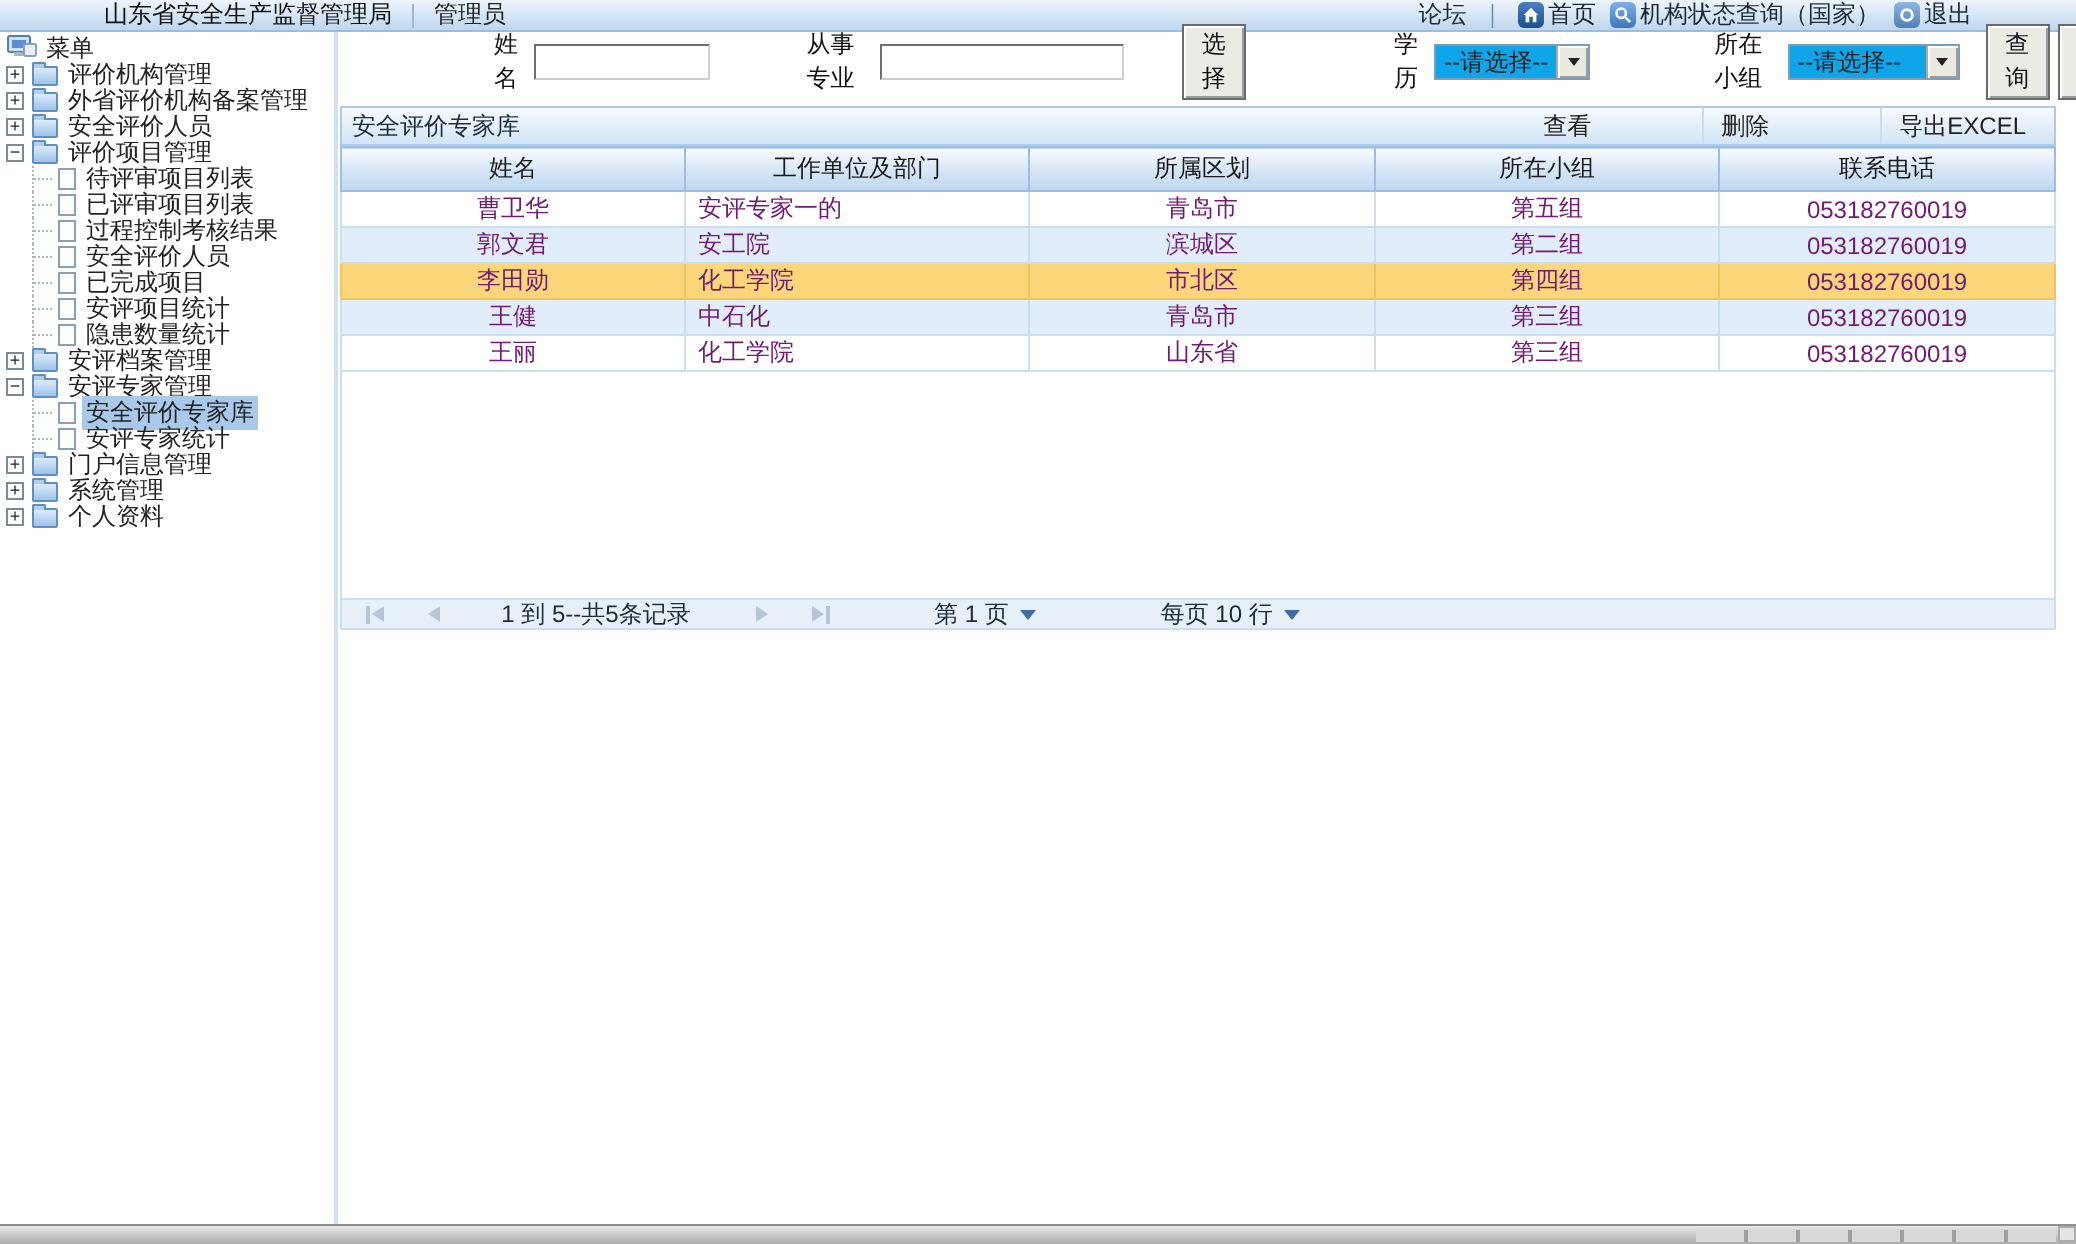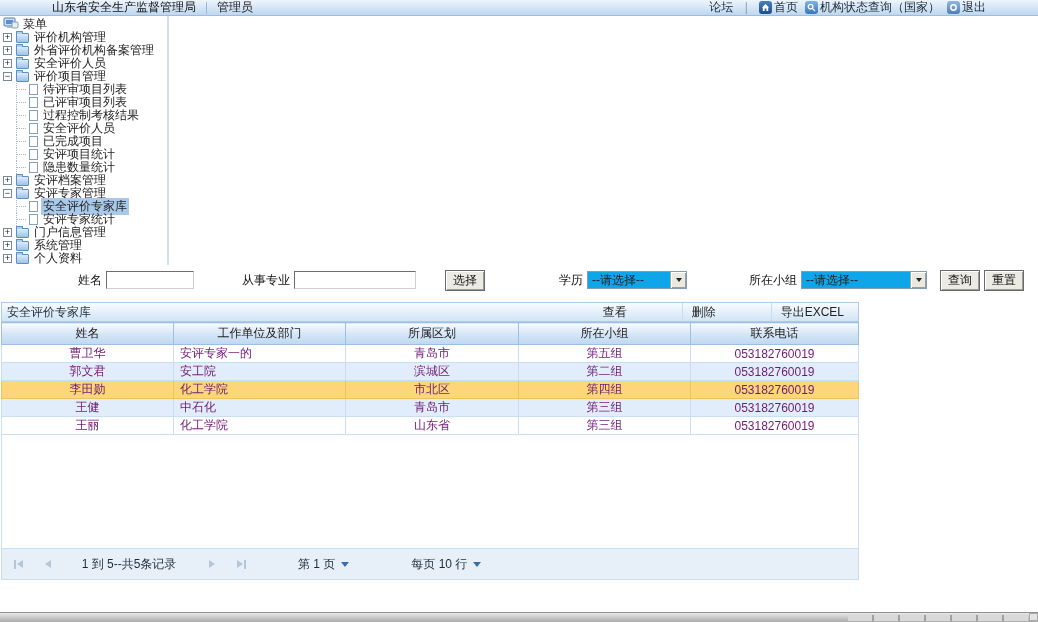--- a/index.html
+++ b/index.html
@@ -14,21 +14,21 @@
   .tb-vsep { width:1px; height:12px; background:#9ab7d4; }
   .topbar-right { margin-left:auto; margin-right:52px; display:flex; align-items:center; gap:7px; }
   .tb-link { color:#1a2a3a; text-decoration:none; cursor:pointer; display:flex; align-items:center; gap:2px; }
   .tb-divider { color:#6b8cab; }
   .mini-ico { width:13px; height:13px; border-radius:3px; display:inline-flex; align-items:center; justify-content:center; }
   .ico-home { background:linear-gradient(#4a7fc0,#1d4f8c); }
   .ico-query { background:linear-gradient(#7db2e8,#3a77bd); }
   .ico-exit { background:linear-gradient(#8fb8e4,#4d7fb5); }
 
   
-  .body-row { display:flex; height:596px;flex-direction:column; }
+  .body-row { display:flex; height:596px; }
   .sidebar { width:169px; min-width:169px; background:#fff; border-right:2px solid #cfe0f0; padding-top:2px; overflow:hidden; }
   .main { flex:1; background:#fff; }
 
   
   .trow { display:flex; align-items:center; height:13px; margin:0 0 0 3px; white-space:nowrap; cursor:pointer; }
   .exp { width:9px; min-width:9px; height:9px; border:1px solid #7a8a99; background:#fff; display:inline-flex;
     align-items:center; justify-content:center; font-size:9px; line-height:7px; color:#222; margin-right:3px; cursor:pointer; }
   .folder { width:13px; min-width:13px; height:10px; background:linear-gradient(#dcecfa,#9ec3e8);
     border:1px solid #5e8fc4; border-radius:1px; position:relative; margin:0 3px 0 1px; }
   .folder::before { content:""; position:absolute; top:-3px; left:-1px; width:5px; height:2px;
@@ -72,21 +72,21 @@
     background:linear-gradient(#f8fbff 0%,#d3e4f6 55%,#bfd8f1 100%); }
   .grid td { height:16px; text-align:center; border:1px solid #cadef2; background:#fff; color:#701a75; }
   .grid tr.alt td { background:#e1edfa; }
   .grid tr.selected td { background:#fcd678; border-color:#eec45f; }
   .grid td.col-unit { text-align:left; padding-left:6px; }
   .grid tr { cursor:pointer; }
 
   .grid-empty { height:113px; border-left:1px solid #cadef2; border-right:1px solid #cadef2; background:#fff; }
 
   
-  .pager { height:32px; background:#e7f0f8; border:1px solid #cadef2; display:flex; align-items:center; color:#1c2c3c; }
+  .pager { height:16px; background:#e7f0f8; border:1px solid #cadef2; display:flex; align-items:center; color:#1c2c3c; }
   .pgbtn { display:flex; align-items:center; gap:1px; cursor:pointer; padding:0 4px; }
   .tri-r { width:0; height:0; border-top:4px solid transparent; border-bottom:4px solid transparent; border-left:6px solid #b7c6d4; }
   .tri-l { width:0; height:0; border-top:4px solid transparent; border-bottom:4px solid transparent; border-right:6px solid #b7c6d4; }
   .pbar { width:2px; height:9px; background:#b7c6d4; }
   .pg-first { margin-left:8px; } .pg-prev { margin-left:14px; }
   .pg-records { width:148px; text-align:center; }
   .pg-next { margin-left:2px; } .pg-last { margin-left:14px; }
   .pg-combo { display:flex; align-items:center; gap:6px; cursor:pointer; }
   .pg-page { margin-left:48px; } .pg-size { margin-left:62px; }
   .tri-down-s { width:0; height:0; border-left:4px solid transparent; border-right:4px solid transparent; border-top:5px solid #3c6ea5; }

